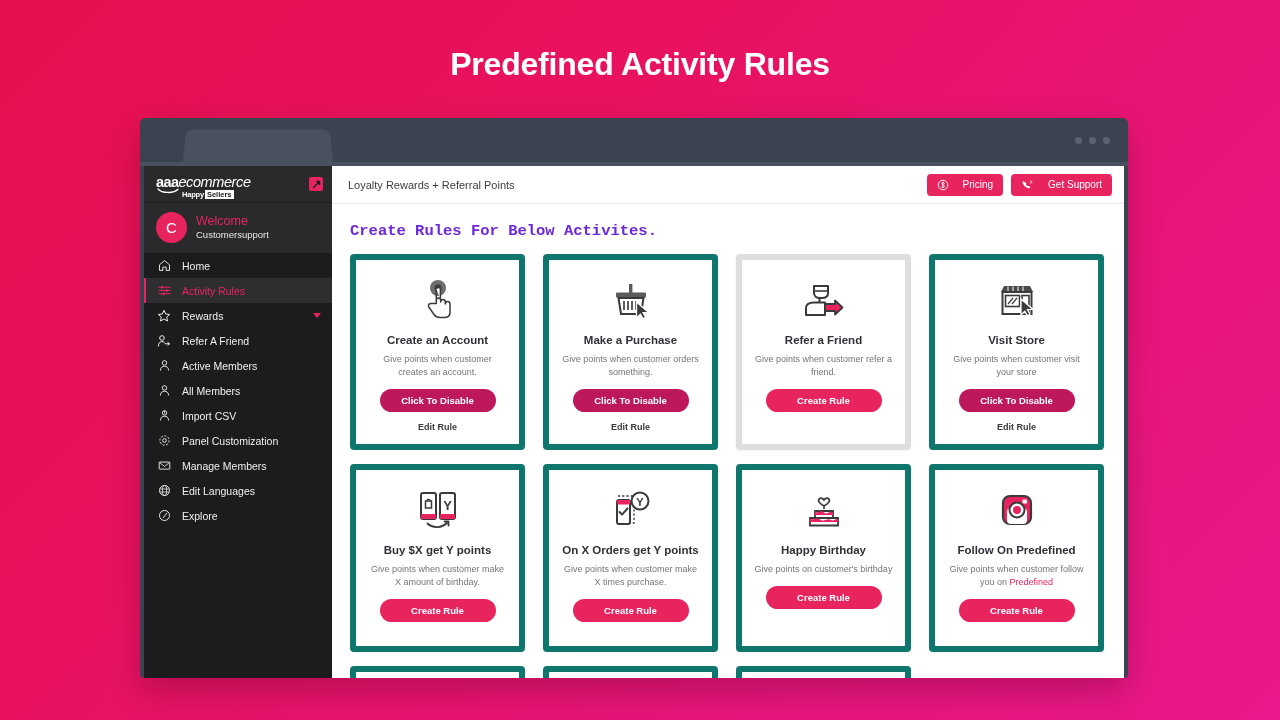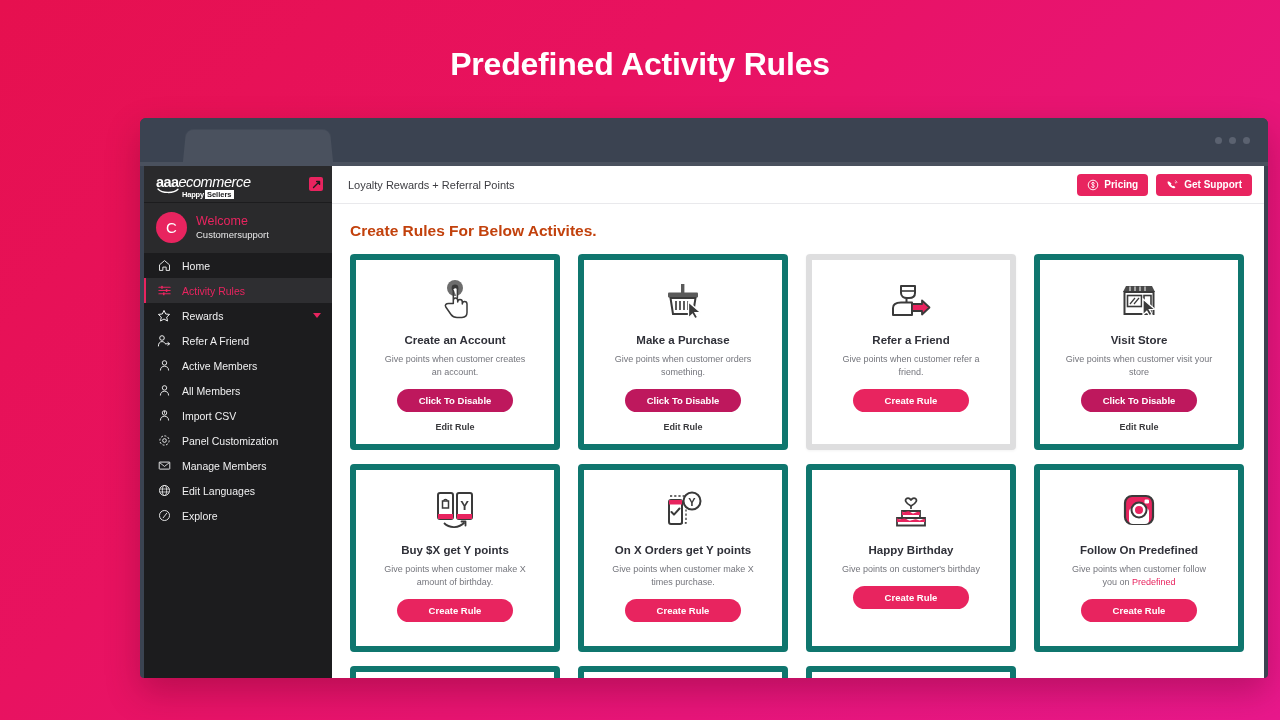--- a/index.html
+++ b/index.html
@@ -21,21 +21,21 @@
     color: #ffffff;
     font-size: 32px;
     font-weight: bold;
     letter-spacing: -0.2px;
   }
 
   
   .browser {
     position: absolute;
     left: 140px; top: 118px;
-    width: 1128px; height: 560px;
+    width: 988px; height: 560px;
     background: #3b4351;
     border-radius: 6px 6px 4px 4px;
     box-shadow: 0 14px 34px rgba(80,0,30,0.30);
     overflow: hidden;
   }
   .chrome-bar {
     position: relative;
     height: 44px;
     background: #3b4351;
   }
@@ -189,43 +189,44 @@
     height: 38px;
     flex: 0 0 38px;
     border-bottom: 1px solid #e9e9ec;
     display: flex; align-items: center;
     padding: 0 12px 0 16px;
     background: #ffffff;
   }
   .topbar-title { font-size: 11px; color: #3c3c41; }
   .topbar-actions { margin-left: auto; display: flex; gap: 8px; }
   .pill-btn {
-    display: flex; align-items: center; gap: 5px;
+    display: flex; align-items: center; gap: 14px;
     background: #e8245f;
     color: #ffffff;
     border: none;
     border-radius: 4px;
     font-size: 10px;
-    font-weight: bold;
+    font-weight: normal;
     padding: 5px 10px;
     font-family: inherit;
   }
   .pill-btn svg { display: block; }
 
   .content {
     flex: 1;
     padding: 18px 20px 0 18px;
     overflow: hidden;
     background: #ffffff;
   }
   .section-heading {
     font-size: 15.5px;
     font-weight: bold;
-    color: #c2410c;
+    color: #6d28d9;
     margin-bottom: 14px;
+    font-family: Liberation Mono, monospace;
   }
   .card-grid {
     display: grid;
     grid-template-columns: repeat(4, 1fr);
     gap: 14px 18px;
   }
   .card {
     border: 6px solid #0f766e;
     border-radius: 4px;
     background: #ffffff;

